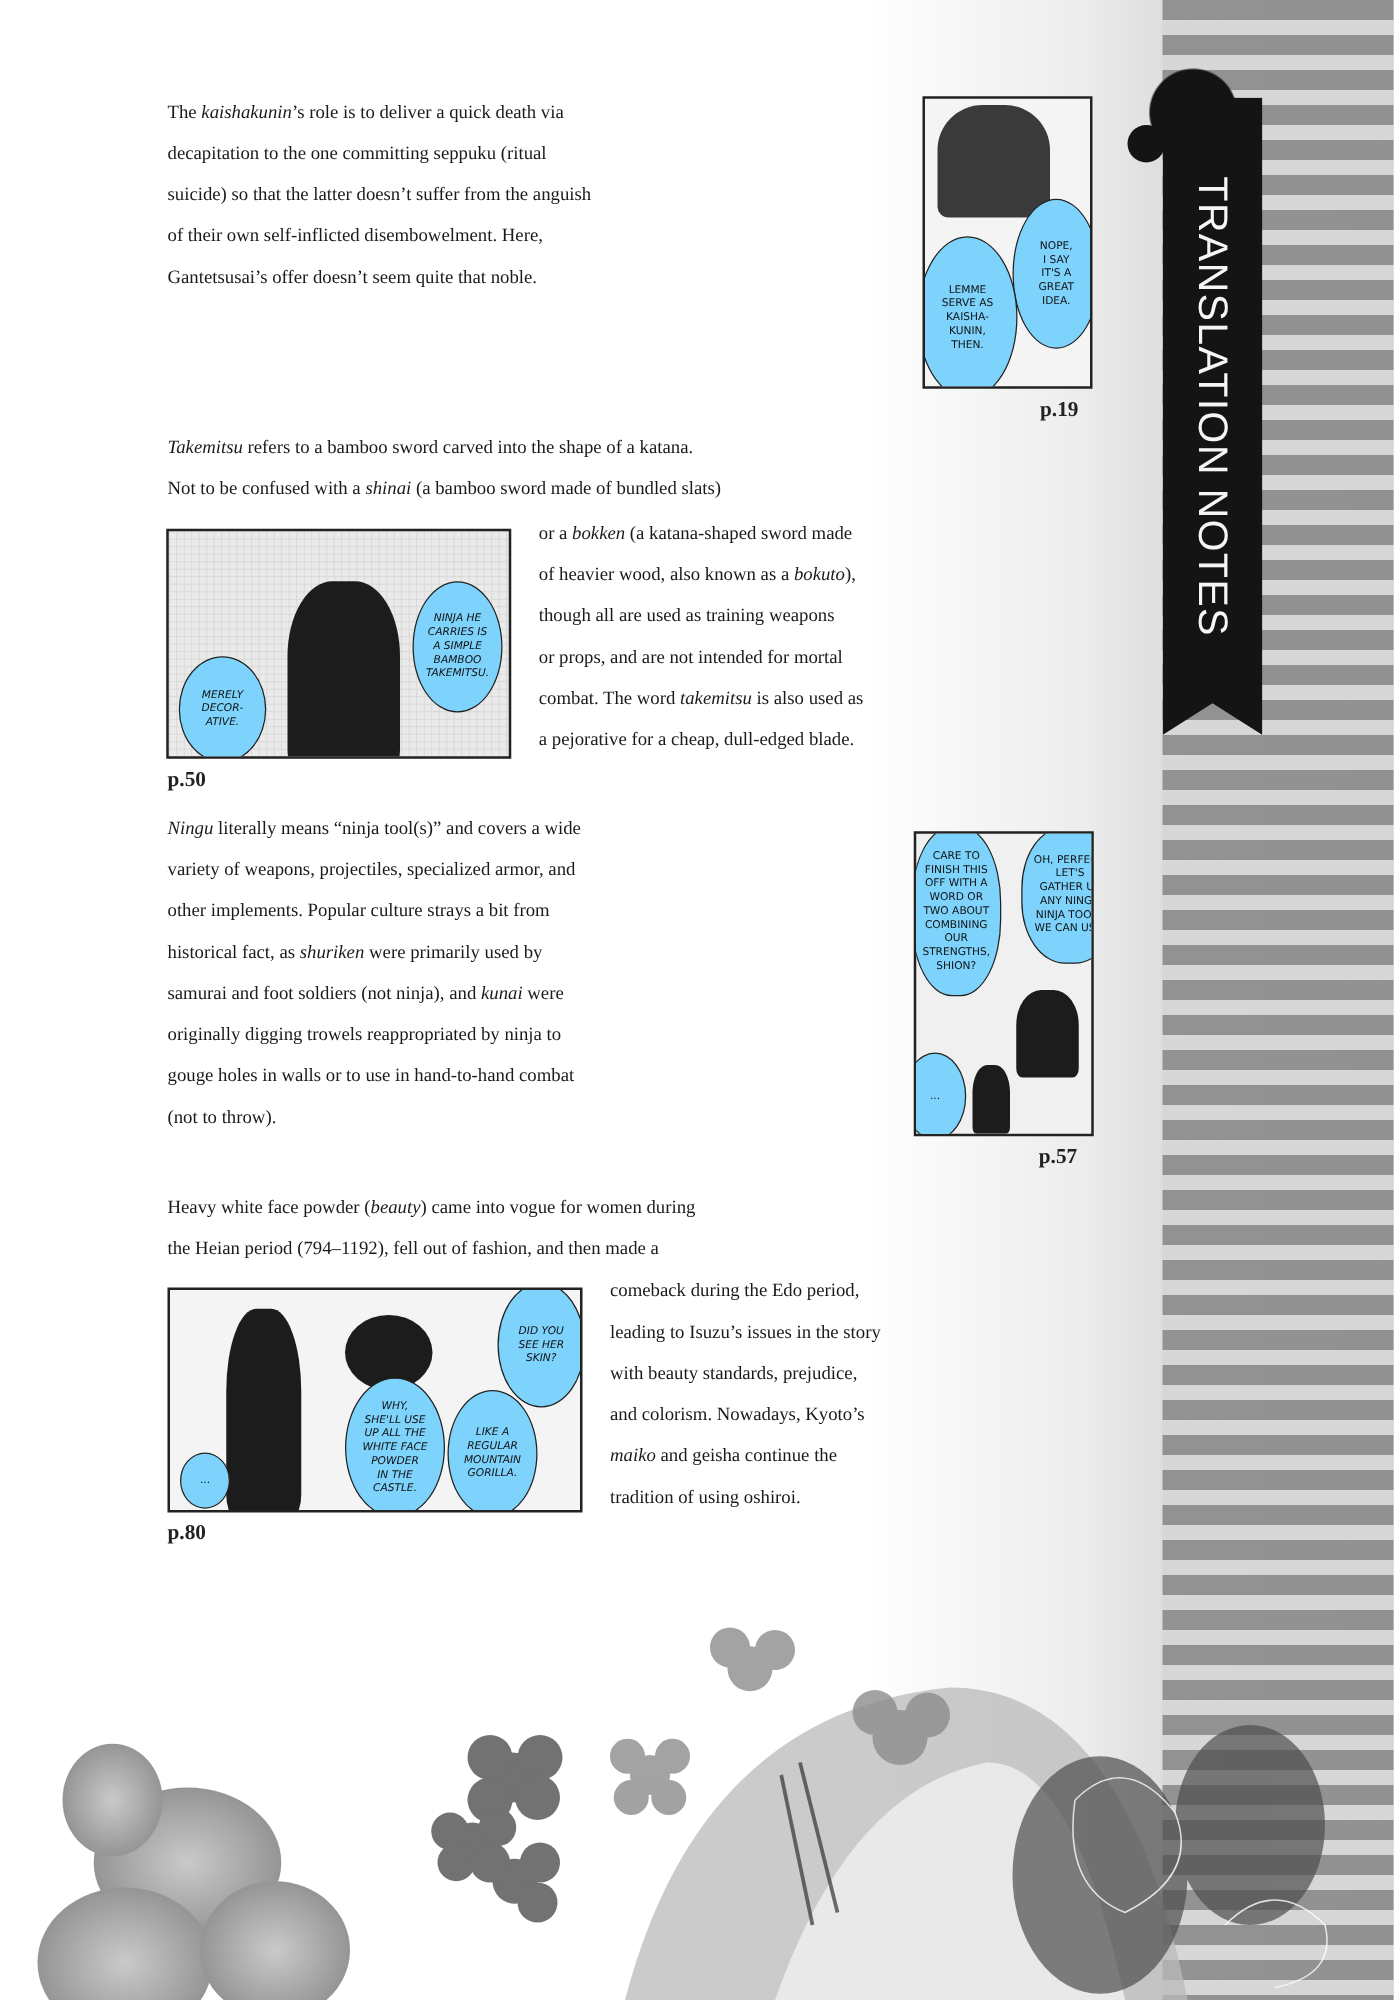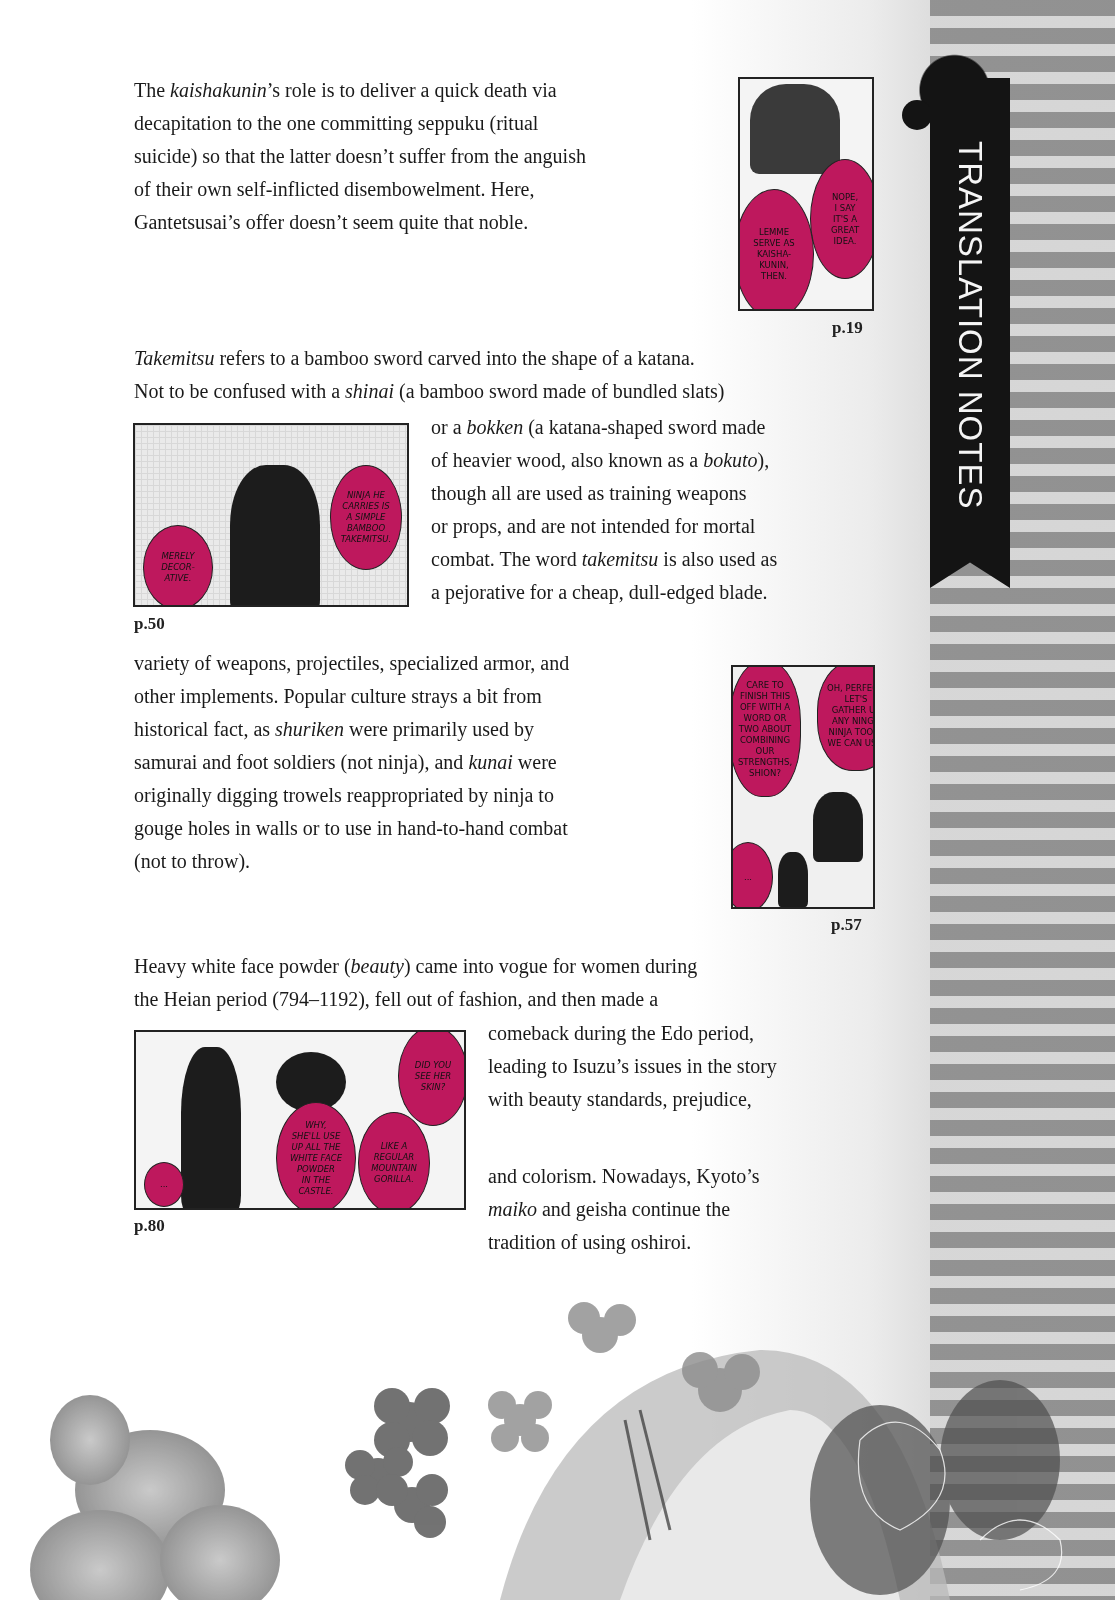--- a/index.html
+++ b/index.html
@@ -36,33 +36,33 @@
   .banner-text {
     position:absolute; left:930px; top:110px; width:80px; height:430px;
     display:flex; align-items:center; justify-content:center;
   }
   .banner-text span {
     writing-mode:vertical-rl;
     font-family:"Liberation Sans", "DejaVu Sans", sans-serif;
     font-size:33px; letter-spacing:1px; color:#f5f5f5; white-space:nowrap;
   }
   .para {
-    position:absolute; font-size:20px; line-height:33px; margin:0;
+    position:absolute; font-size:15px; line-height:33px; margin:0;
   }
   .para i { font-style:italic; }
   .panel {
     position:absolute; border:2px solid #222; background:#f4f4f4; overflow:hidden;
   }
   .panel.halftone {
     background-color:#eaeaea;
     background-image: linear-gradient(#d8d8d8 1px, transparent 1px), linear-gradient(90deg, #d8d8d8 1px, transparent 1px);
     background-size:6px 6px;
   }
   .bubble {
-    position:absolute; background:#be185d; border:1.5px solid #222; border-radius:50%;
+    position:absolute; background:#7dd3fc; border:1.5px solid #222; border-radius:50%;
     display:flex; align-items:center; justify-content:center; text-align:center;
     font-family:"DejaVu Sans", "Liberation Sans", sans-serif; font-size:8.5px; line-height:11px;
     color:#111; padding:4px; box-sizing:border-box; white-space:pre-line;
   }
   .bubble.italic { font-style:italic; }
   .figure {
     position:absolute; background:#1c1c1c; border-radius:40% 40% 10% 10%;
   }
   .caption {
     position:absolute; font-family:"Liberation Serif", "DejaVu Serif", serif;
@@ -125,20 +125,21 @@
     <span style="display: block; white-space: nowrap;">or a <i>bokken</i> (a katana-shaped sword made</span>
     <span style="display: block; white-space: nowrap;">of heavier wood, also known as a <i>bokuto</i>),</span>
     <span style="display: block; white-space: nowrap;">though all are used as training weapons</span>
     <span style="display: block; white-space: nowrap;">or props, and are not intended for mortal</span>
     <span style="display: block; white-space: nowrap;">combat. The word <i>takemitsu</i> is also used as</span>
     <span style="display: block; white-space: nowrap;">a pejorative for a cheap, dull-edged blade.</span>
   </p>
 <div class="caption" style="left:134px; top:614px;">p.50</div>
 
 <p class="para" style="left:134px; top:647px; width:600px;">
+    <span style="display: block; white-space: nowrap;"><i>Ningu</i> literally means “ninja tool(s)” and covers a wide</span>
     <span style="display: block; white-space: nowrap;">variety of weapons, projectiles, specialized armor, and</span>
     <span style="display: block; white-space: nowrap;">other implements. Popular culture strays a bit from</span>
     <span style="display: block; white-space: nowrap;">historical fact, as <i>shuriken</i> were primarily used by</span>
     <span style="display: block; white-space: nowrap;">samurai and foot soldiers (not ninja), and <i>kunai</i> were</span>
     <span style="display: block; white-space: nowrap;">originally digging trowels reappropriated by ninja to</span>
     <span style="display: block; white-space: nowrap;">gouge holes in walls or to use in hand-to-hand combat</span>
     <span style="display: block; white-space: nowrap;">(not to throw).</span>
   </p>
 <div class="panel" style="left:731px; top:665px; width:140px; height:240px; background:#f0f0f0;">
   <div class="bubble" style="left:-4px; top:-6px; width:72px; height:136px; border-radius:45%;">CARE TO
@@ -182,21 +183,21 @@
   <div class="bubble italic" style="left:222px; top:80px; width:72px; height:102px;">LIKE A
 REGULAR
 MOUNTAIN
 GORILLA.</div>
   <div class="bubble" style="left:8px; top:130px; width:40px; height:45px;">...</div>
 </div>
 <p class="para" style="left:488px; top:1017px; width:400px;">
     <span style="display: block; white-space: nowrap;">comeback during the Edo period,</span>
     <span style="display: block; white-space: nowrap;">leading to Isuzu’s issues in the story</span>
     <span style="display: block; white-space: nowrap;">with beauty standards, prejudice,</span>
-    <span style="display: block; white-space: nowrap; margin-top: 44px;">and colorism. Nowadays, Kyoto’s</span>
+    <span style="display: block; white-space: nowrap;">and colorism. Nowadays, Kyoto’s</span>
     <span style="display: block; white-space: nowrap;"><i>maiko</i> and geisha continue the</span>
     <span style="display: block; white-space: nowrap;">tradition of using oshiroi.</span>
   </p>
 <div class="caption" style="left:134px; top:1216px;">p.80</div>
 
 <svg class="flowers" viewBox="0 0 1115 360" preserveAspectRatio="none">
   <defs>
     <radialGradient id="fg" cx="50%" cy="50%" r="60%">
       <stop offset="0%" stop-color="#bdbdbd"></stop>
       <stop offset="100%" stop-color="#6e6e6e"></stop>

